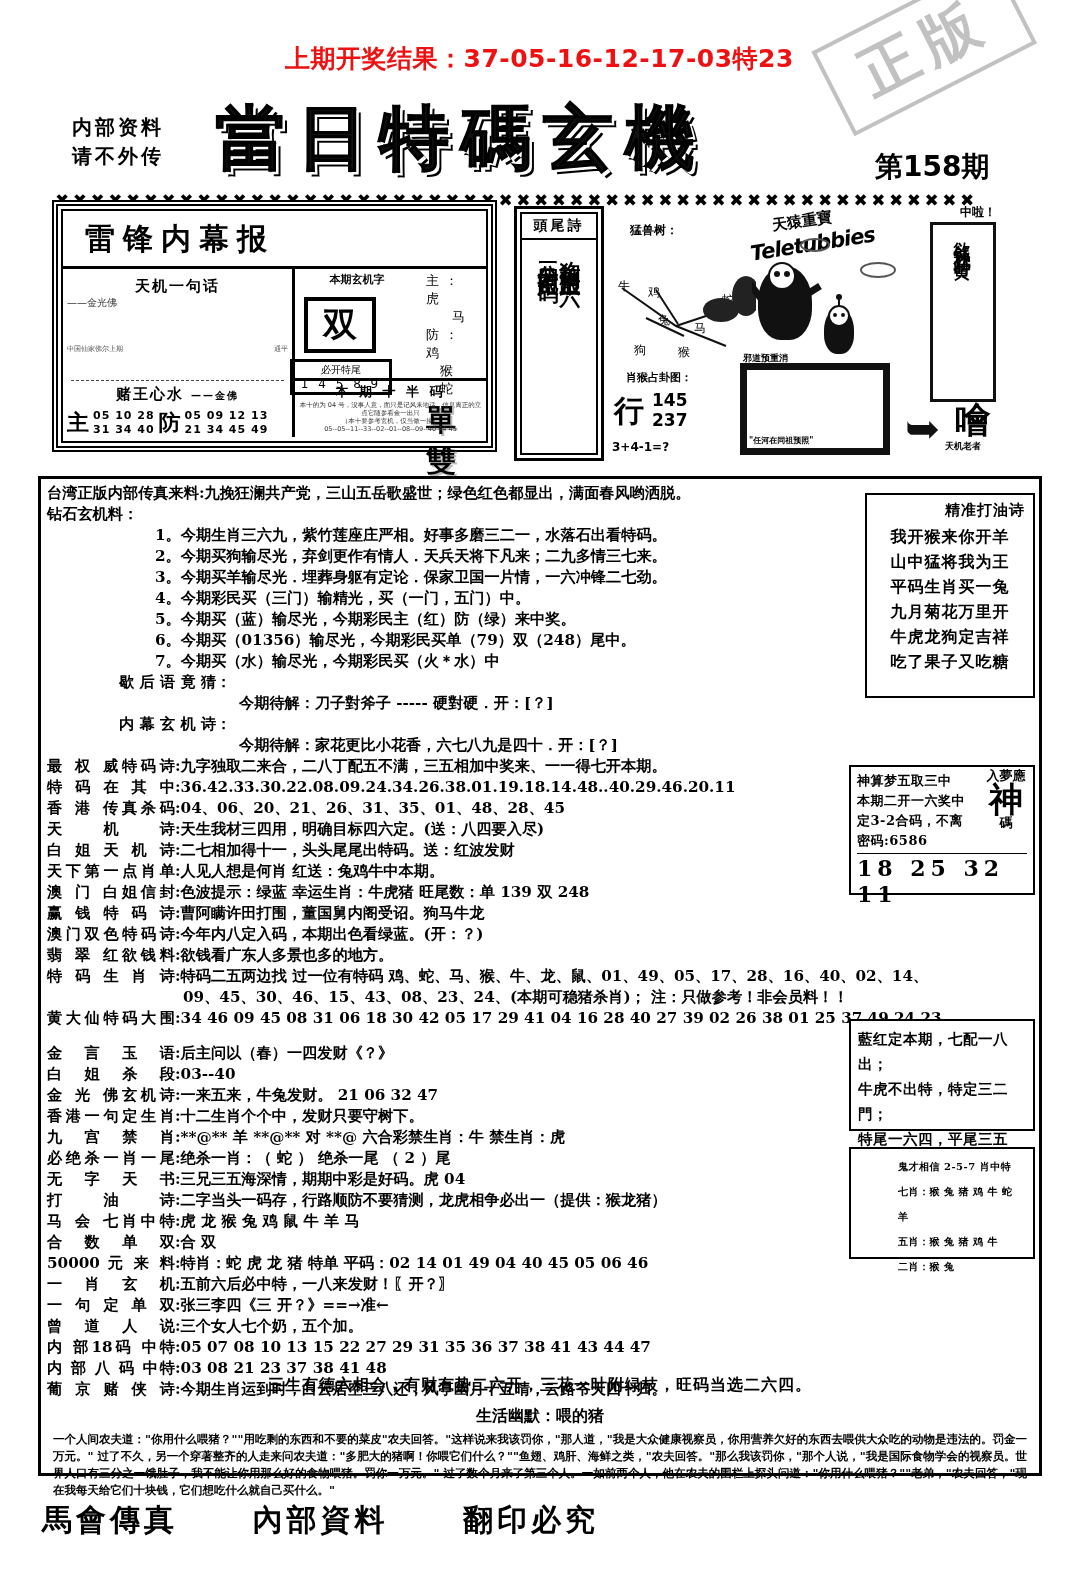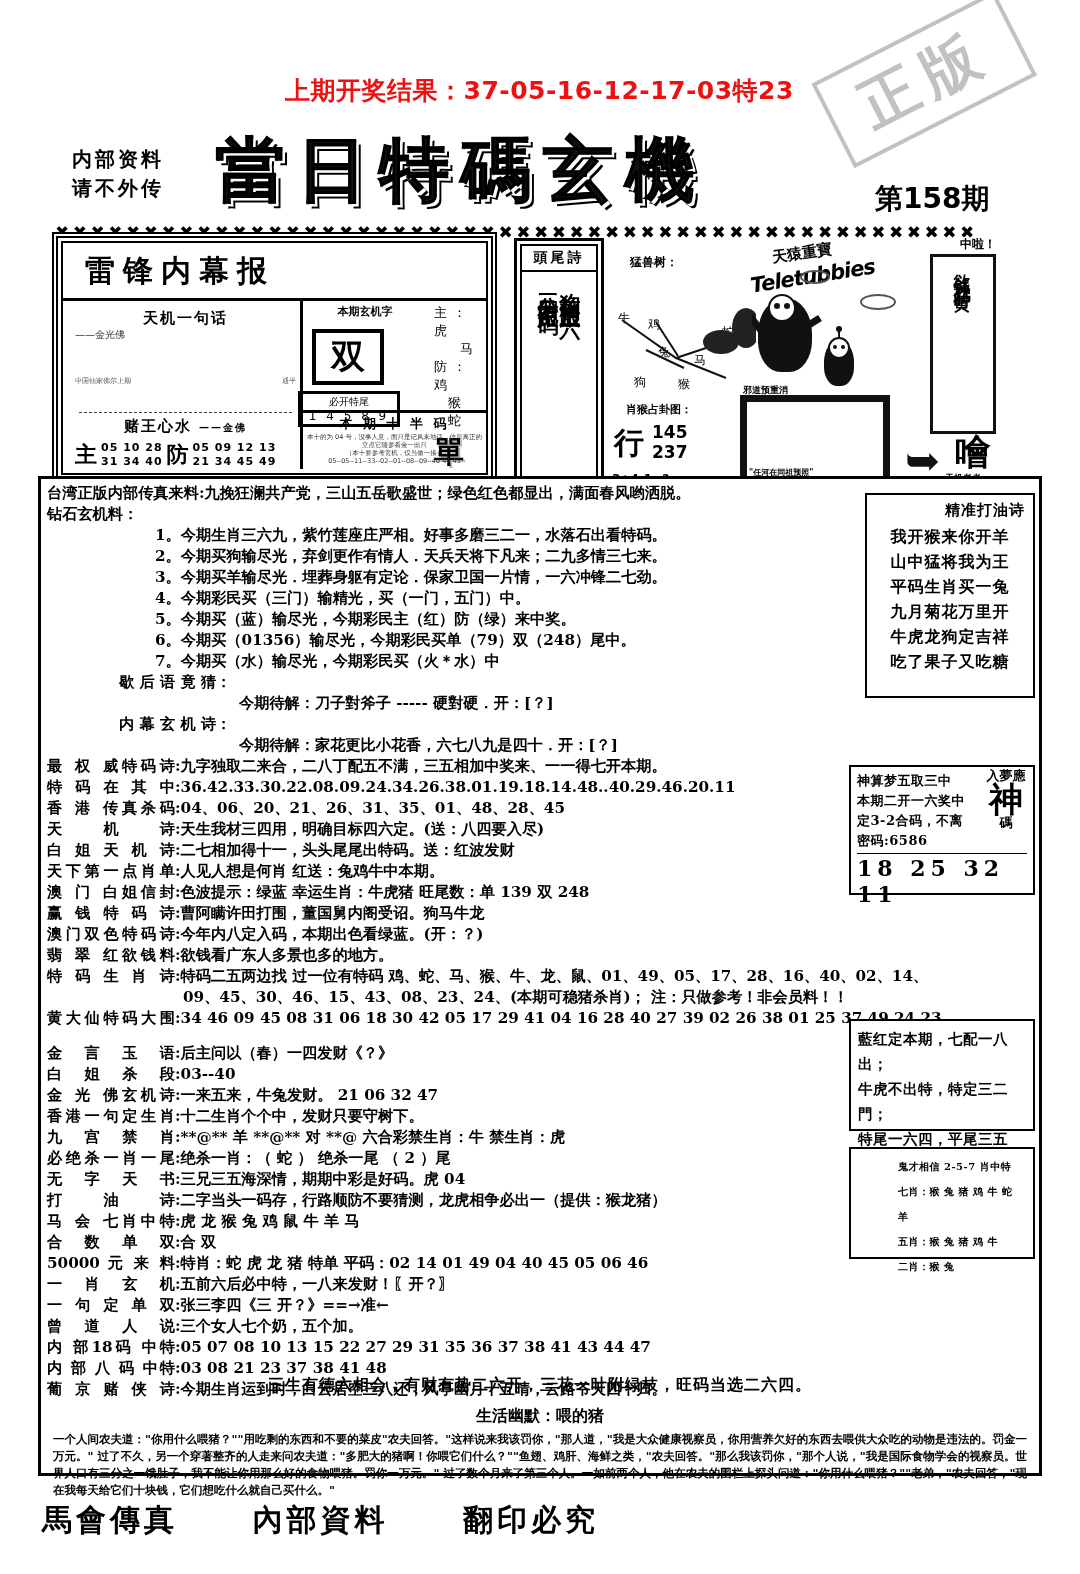--- a/index.html
+++ b/index.html
@@ -7,21 +7,21 @@
   body {
     width:1080px; height:1574px;
     background:#ffffff;
     font-family:"DejaVu Sans","Liberation Sans",sans-serif;
     color:#000;
     position:relative;
     overflow:hidden;
   }
 
   
-  .header { position:relative; height:200px;margin-top:32px; }
+  .header { position:relative; height:200px; }
   .draw-result {
     position:absolute; left:285px; top:42px;
     color:#ee1111;
     font-size:25px; font-weight:bold;
     letter-spacing:0.5px;
     white-space:nowrap;
     font-family:"DejaVu Sans","Liberation Sans",sans-serif;
   }
   .side-note {
     position:absolute; left:72px; top:113px;
@@ -72,21 +72,21 @@
     background:#fff;
     padding:3px;
   }
   .leifeng-inner { border:2px solid #000; width:100%; height:100%; position:relative; }
   .lf-title {
     font-size:30px; font-weight:bold; letter-spacing:8px;
     padding:8px 0 6px 22px;
     border-bottom:3px solid #000;
     font-family:"DejaVu Serif","Liberation Serif",serif;
   }
-  .lf-body { display:flex; height:168px;padding-left:8px; }
+  .lf-body { display:flex; height:168px; }
   .lf-left { width:232px; border-right:3px solid #000; position:relative; padding:4px; }
   .lf-right { flex:1; position:relative; }
   .lf-h { text-align:center; font-size:15px; font-weight:bold; letter-spacing:2px; margin-top:4px; }
   .lf-sub { text-align:left; font-size:10px; margin-right:40px; color:#333;}
   .lf-dash { border-top:1px dashed #444; margin:26px 4px 4px 4px; }
   .lf-tiny { font-size:7px; color:#555; }
   .lf-nums { display:flex; align-items:center; gap:4px; font-size:13px; font-weight:bold; margin-top:4px;}
   .lf-nums .big { font-size:22px; font-weight:bold; }
   .lf-nums .col { font-size:11px; line-height:1.25; letter-spacing:1px; }
   .lf-r-top { height:112px; border-bottom:3px solid #000; display:flex; padding:3px; }

